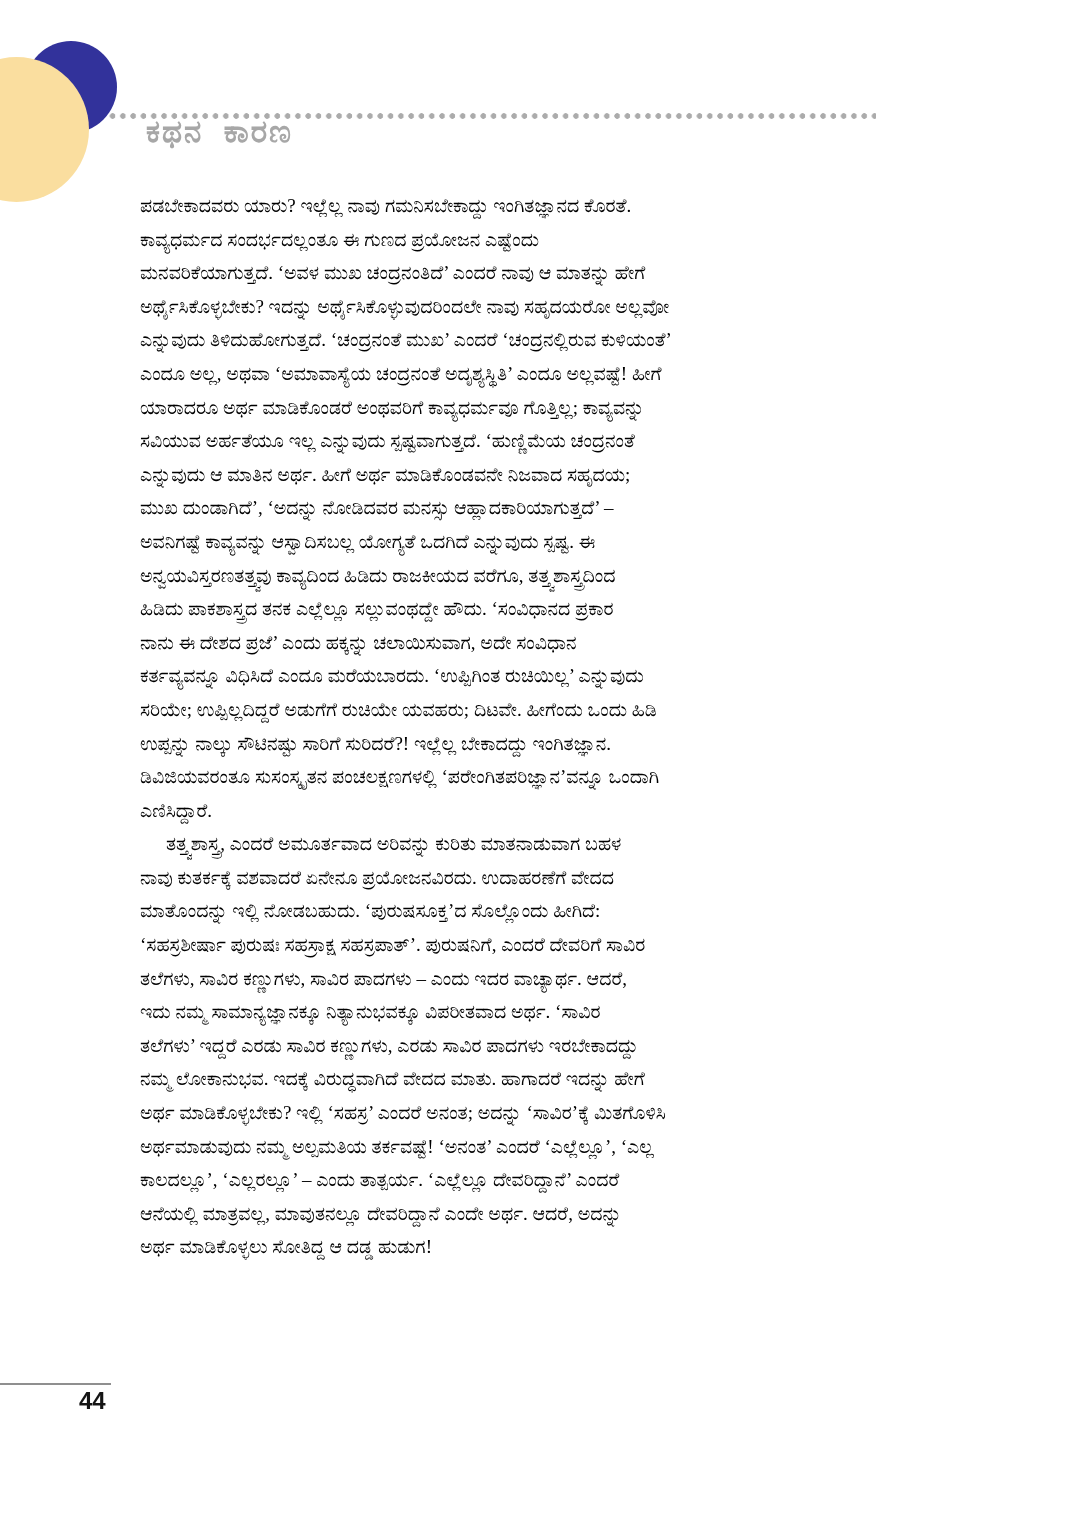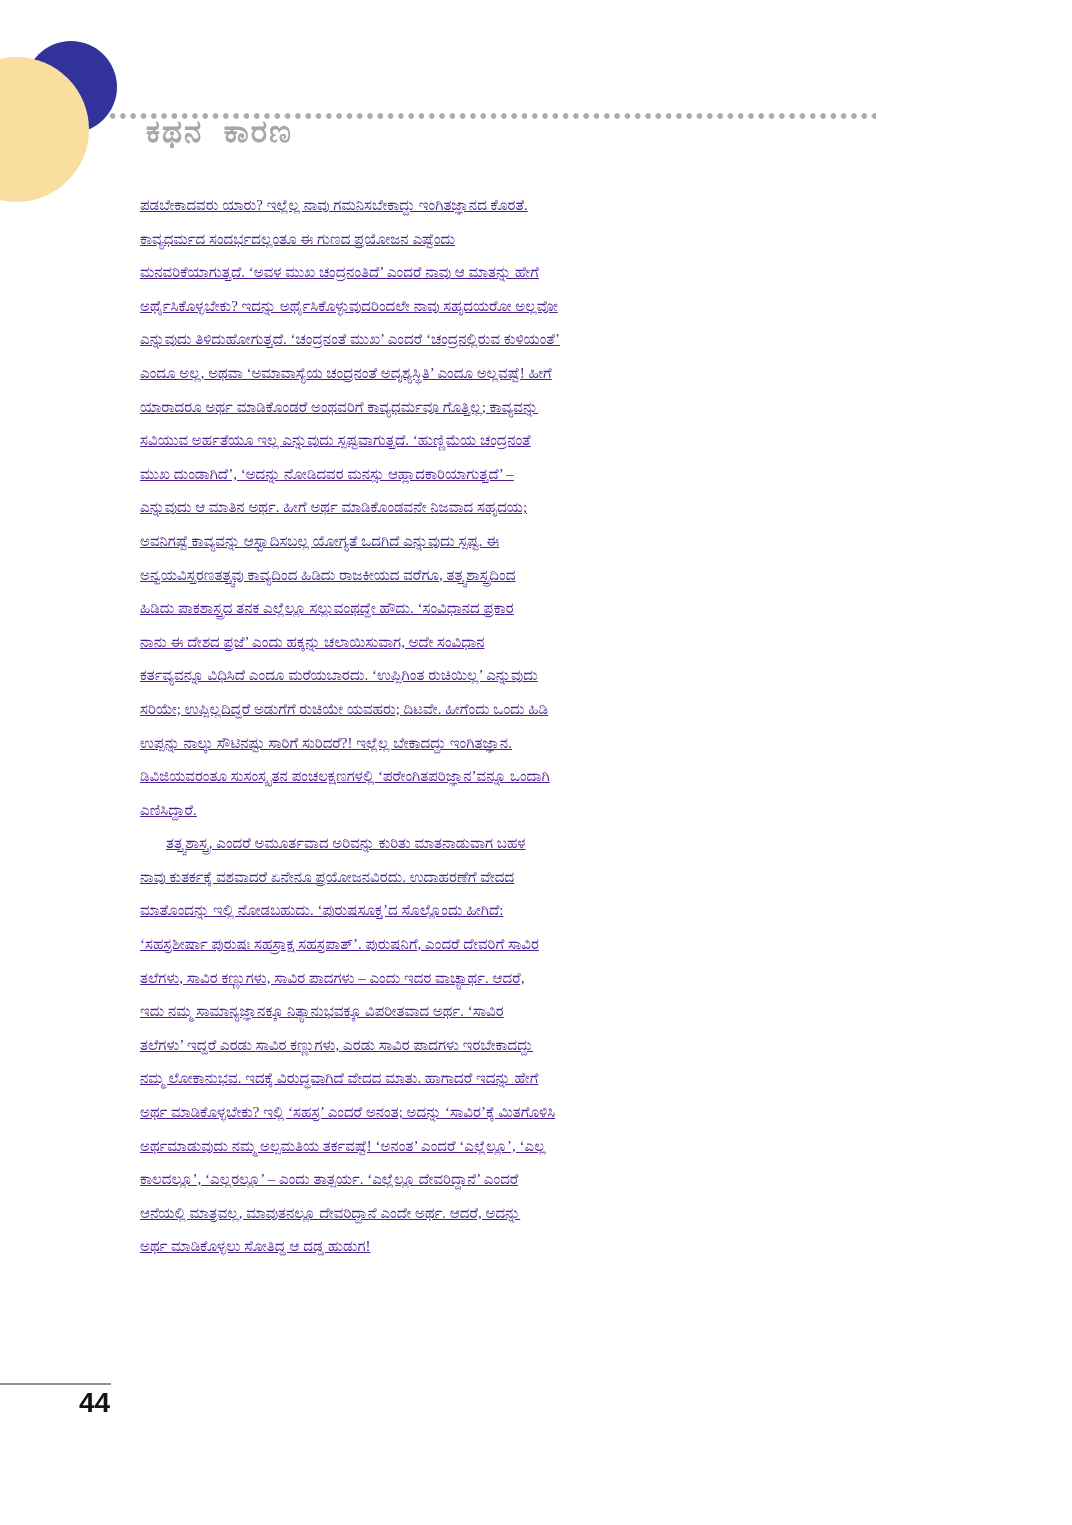--- a/index.html
+++ b/index.html
@@ -18,30 +18,30 @@
     background-size:10.3px 12px; background-repeat:repeat-x;
   }
   .page-title {
     position:absolute; left:146px; top:114px; z-index:3;
     font-family:"Liberation Sans","DejaVu Sans",sans-serif;
     font-size:31px; font-weight:bold; letter-spacing:2px; word-spacing:10px;
     color:var(--titleGray,#A7A7A7);
   }
   .body-text {
     position:absolute; left:140px; top:189px; width:812px;
-    font-size:15px; line-height:33.6px; color:#4c1d95;text-decoration:underline;
+    font-size:19px; line-height:33.6px; color:#000000;
   }
   .paragraph { margin:0; }
   .text-line { white-space:nowrap; }
   .text-line.indented { padding-left:26px; }
   .footer-rule { position:absolute; left:0; top:1383px; width:111px; height:2px; background:#8f8f8f; }
   .page-number {
     position:absolute; left:79px; top:1387px;
     font-family:"Liberation Sans","DejaVu Sans",sans-serif;
-    font-size:28px; font-weight:bold; color:#141414;
+    font-size:24px; font-weight:bold; color:#141414;
   }
   .ornament { position:absolute; left:876px; top:1380px; width:30px; height:46px; color:var(--red,#7E1516); }
   .ornament svg { width:100%; height:100%; display:block; }
 </style>
 </head>
 <body>
 
 <div class="page">
 
   <div class="circle circle-blue"></div>
@@ -53,22 +53,22 @@
   <div class="body-text">
       <div class="paragraph">
         <div class="text-line">ಪಡಬೇಕಾದವರು ಯಾರು? ಇಲ್ಲೆಲ್ಲ ನಾವು ಗಮನಿಸಬೇಕಾದ್ದು ಇಂಗಿತಜ್ಞಾನದ ಕೊರತೆ.</div>
         <div class="text-line">ಕಾವ್ಯಧರ್ಮದ ಸಂದರ್ಭದಲ್ಲಂತೂ ಈ ಗುಣದ ಪ್ರಯೋಜನ ಎಷ್ಟೆಂದು</div>
         <div class="text-line">ಮನವರಿಕೆಯಾಗುತ್ತದೆ. ‘ಅವಳ ಮುಖ ಚಂದ್ರನಂತಿದೆ’ ಎಂದರೆ ನಾವು ಆ ಮಾತನ್ನು ಹೇಗೆ</div>
         <div class="text-line">ಅರ್ಥೈಸಿಕೊಳ್ಳಬೇಕು? ಇದನ್ನು ಅರ್ಥೈಸಿಕೊಳ್ಳುವುದರಿಂದಲೇ ನಾವು ಸಹೃದಯರೋ ಅಲ್ಲವೋ</div>
         <div class="text-line">ಎನ್ನುವುದು ತಿಳಿದುಹೋಗುತ್ತದೆ. ‘ಚಂದ್ರನಂತೆ ಮುಖ’ ಎಂದರೆ ‘ಚಂದ್ರನಲ್ಲಿರುವ ಕುಳಿಯಂತೆ’</div>
         <div class="text-line">ಎಂದೂ ಅಲ್ಲ, ಅಥವಾ ‘ಅಮಾವಾಸ್ಯೆಯ ಚಂದ್ರನಂತೆ ಅದೃಶ್ಯಸ್ಥಿತಿ’ ಎಂದೂ ಅಲ್ಲವಷ್ಟೆ! ಹೀಗೆ</div>
         <div class="text-line">ಯಾರಾದರೂ ಅರ್ಥ ಮಾಡಿಕೊಂಡರೆ ಅಂಥವರಿಗೆ ಕಾವ್ಯಧರ್ಮವೂ ಗೊತ್ತಿಲ್ಲ; ಕಾವ್ಯವನ್ನು</div>
         <div class="text-line">ಸವಿಯುವ ಅರ್ಹತೆಯೂ ಇಲ್ಲ ಎನ್ನುವುದು ಸ್ಪಷ್ಟವಾಗುತ್ತದೆ. ‘ಹುಣ್ಣಿಮೆಯ ಚಂದ್ರನಂತೆ</div>
+        <div class="text-line">ಎನ್ನುವುದು ಆ ಮಾತಿನ ಅರ್ಥ. ಹೀಗೆ ಅರ್ಥ ಮಾಡಿಕೊಂಡವನೇ ನಿಜವಾದ ಸಹೃದಯ;</div>
         <div class="text-line">ಮುಖ ದುಂಡಾಗಿದೆ’, ‘ಅದನ್ನು ನೋಡಿದವರ ಮನಸ್ಸು ಆಹ್ಲಾದಕಾರಿಯಾಗುತ್ತದೆ’ –</div>
-        <div class="text-line">ಎನ್ನುವುದು ಆ ಮಾತಿನ ಅರ್ಥ. ಹೀಗೆ ಅರ್ಥ ಮಾಡಿಕೊಂಡವನೇ ನಿಜವಾದ ಸಹೃದಯ;</div>
         <div class="text-line">ಅವನಿಗಷ್ಟೆ ಕಾವ್ಯವನ್ನು ಆಸ್ವಾದಿಸಬಲ್ಲ ಯೋಗ್ಯತೆ ಒದಗಿದೆ ಎನ್ನುವುದು ಸ್ಪಷ್ಟ. ಈ</div>
         <div class="text-line">ಅನ್ವಯವಿಸ್ತರಣತತ್ತ್ವವು ಕಾವ್ಯದಿಂದ ಹಿಡಿದು ರಾಜಕೀಯದ ವರೆಗೂ, ತತ್ತ್ವಶಾಸ್ತ್ರದಿಂದ</div>
         <div class="text-line">ಹಿಡಿದು ಪಾಕಶಾಸ್ತ್ರದ ತನಕ ಎಲ್ಲೆಲ್ಲೂ ಸಲ್ಲುವಂಥದ್ದೇ ಹೌದು. ‘ಸಂವಿಧಾನದ ಪ್ರಕಾರ</div>
         <div class="text-line">ನಾನು ಈ ದೇಶದ ಪ್ರಜೆ’ ಎಂದು ಹಕ್ಕನ್ನು ಚಲಾಯಿಸುವಾಗ, ಅದೇ ಸಂವಿಧಾನ</div>
         <div class="text-line">ಕರ್ತವ್ಯವನ್ನೂ ವಿಧಿಸಿದೆ ಎಂದೂ ಮರೆಯಬಾರದು. ‘ಉಪ್ಪಿಗಿಂತ ರುಚಿಯಿಲ್ಲ’ ಎನ್ನುವುದು</div>
         <div class="text-line">ಸರಿಯೇ; ಉಪ್ಪಿಲ್ಲದಿದ್ದರೆ ಅಡುಗೆಗೆ ರುಚಿಯೇ ಯವಹರು; ದಿಟವೇ. ಹೀಗೆಂದು ಒಂದು ಹಿಡಿ</div>
         <div class="text-line">ಉಪ್ಪನ್ನು ನಾಲ್ಕು ಸೌಟಿನಷ್ಟು ಸಾರಿಗೆ ಸುರಿದರೆ?! ಇಲ್ಲೆಲ್ಲ ಬೇಕಾದದ್ದು ಇಂಗಿತಜ್ಞಾನ.</div>
         <div class="text-line">ಡಿವಿಜಿಯವರಂತೂ ಸುಸಂಸ್ಕೃತನ ಪಂಚಲಕ್ಷಣಗಳಲ್ಲಿ ‘ಪರೇಂಗಿತಪರಿಜ್ಞಾನ’ವನ್ನೂ ಒಂದಾಗಿ</div>
         <div class="text-line">ಎಣಿಸಿದ್ದಾರೆ.</div>
       </div>

